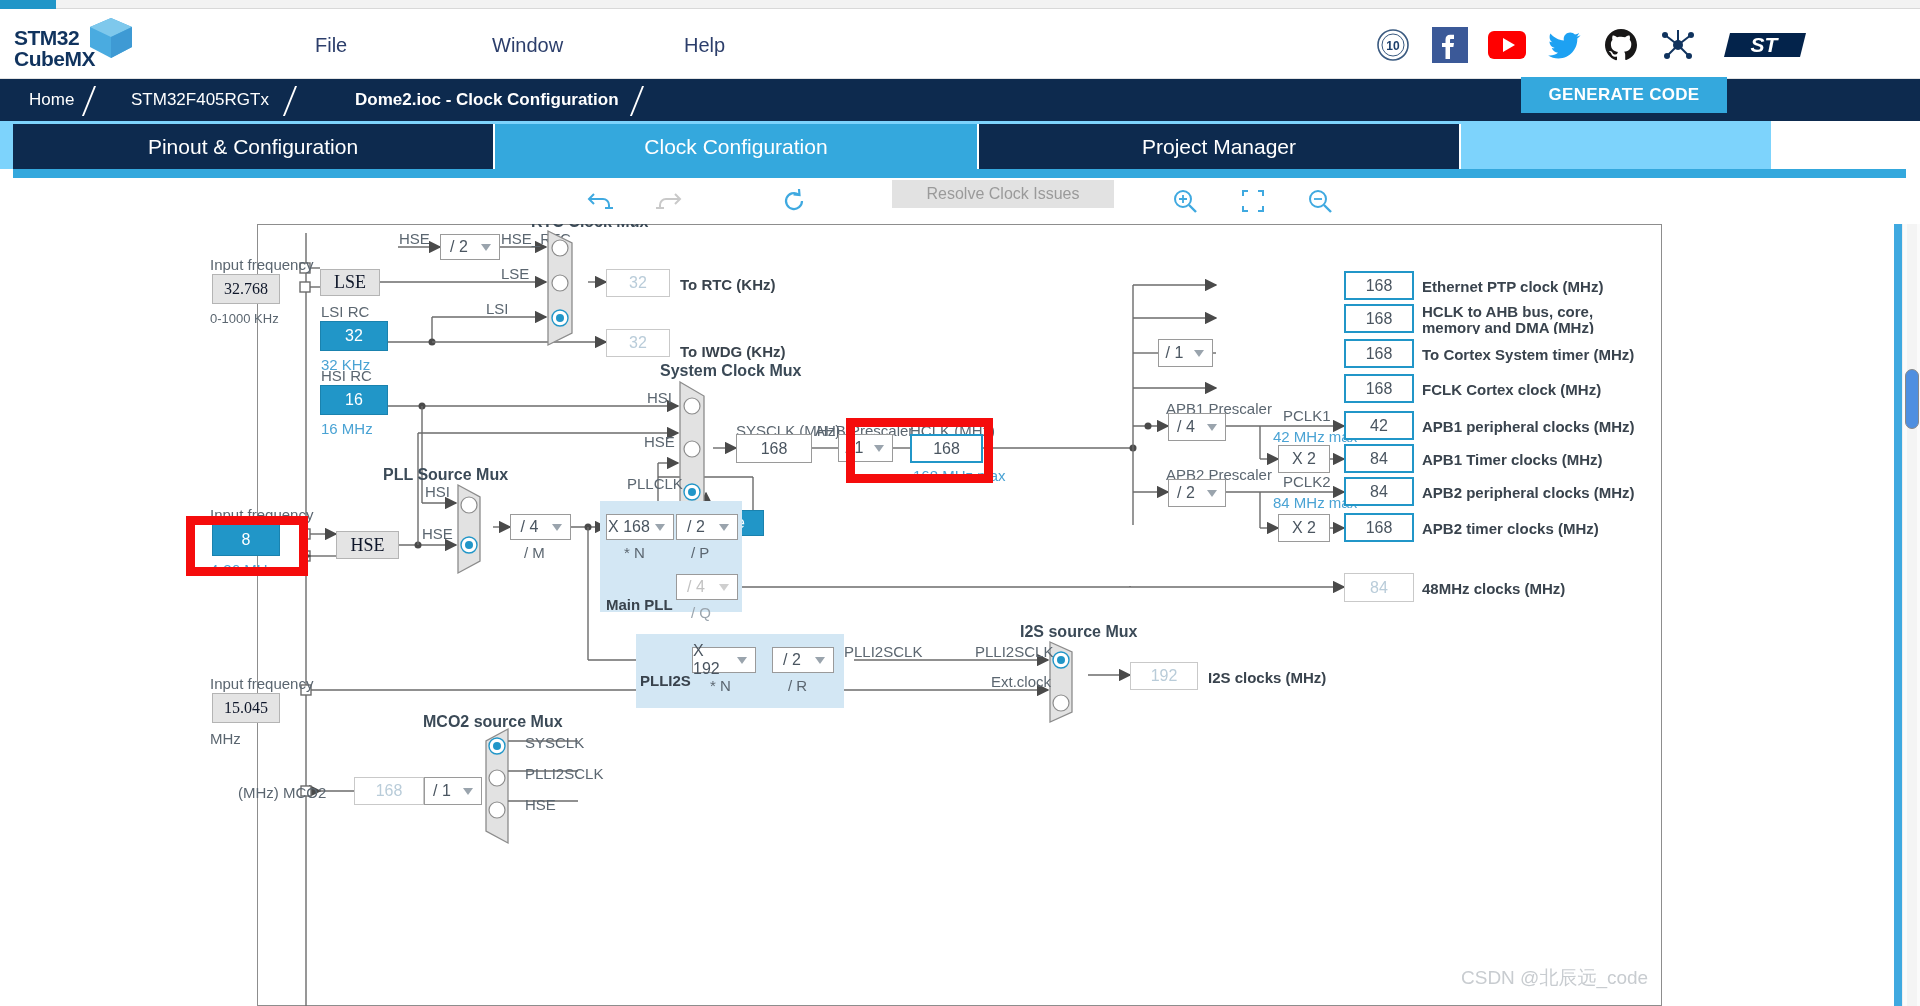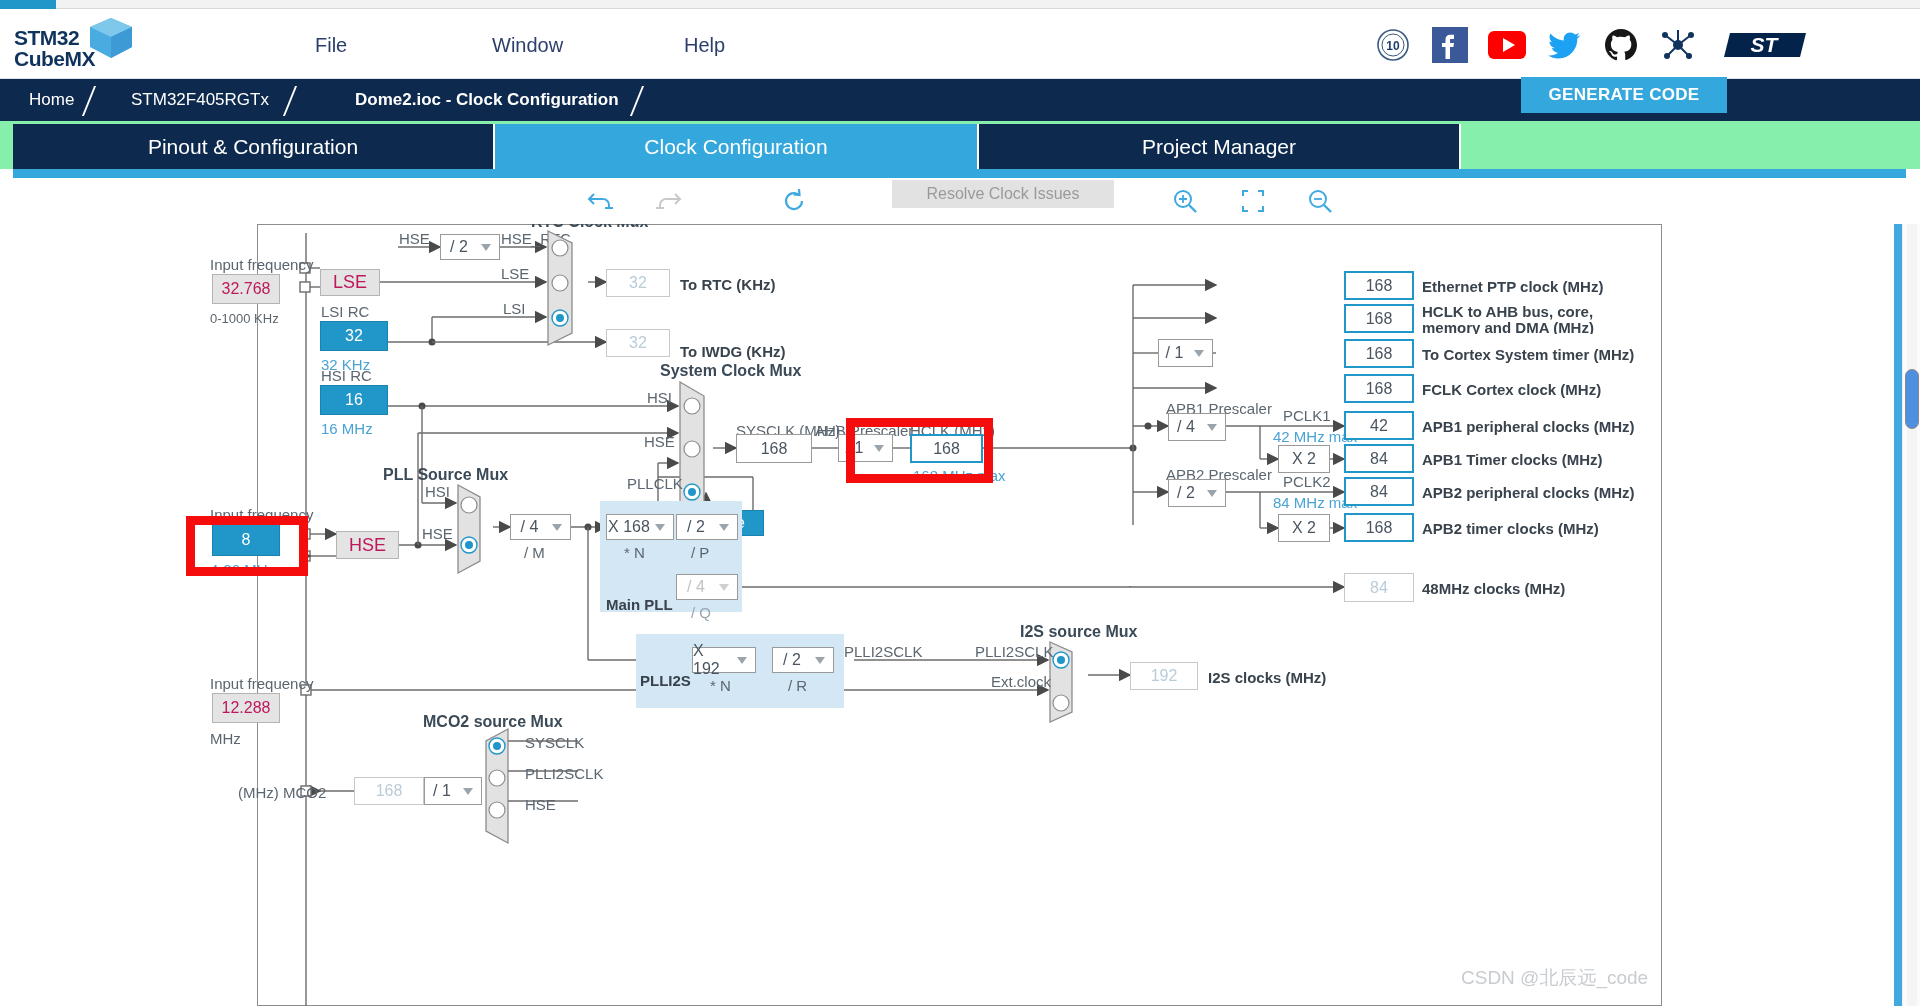--- a/index.html
+++ b/index.html
@@ -74,22 +74,22 @@
   #chev-2 { left: 630px; }
 
   #gen-code {
     position: absolute; left: 1521px; top: 77px; width: 206px; height: 36px;
     background: #34a8dd; color: #ffffff; font-size: 17px; font-weight: bold;
     text-align: center; line-height: 36px; cursor: pointer; letter-spacing: .3px;
   }
 
   
   #tabbar {
-    position: absolute; left: 0; top: 121px; width: 1920px; height: 48px;
-    background: #86efac;
+    position: absolute; left: 0; top: 121px; width: 1771px; height: 48px;
+    background: #7dd3fc;
   }
   .mtab {
     position: absolute; top: 3px; height: 45px; line-height: 45px;
     text-align: center; color: #ffffff; font-size: 21px; cursor: pointer;
     background: #0d2a4e; border-right: 2px solid #ffffff;
   }
   .mtab.active { background: #34a8dd; }
   #tab-0 { left: 13px;   width: 482px; }
   #tab-1 { left: 495px;  width: 484px; }
   #tab-2 { left: 979px;  width: 482px; }
@@ -128,21 +128,21 @@
     position: absolute; left: 0px; top: 0; width: 5px; height: 782px;
     background: #5b5b5b;
   }
   #diagram-svg { position:absolute; left:0; top:0; }
   .box {
     position: absolute; border: 1px solid #9a9a9a; background: #ffffff;
     color: #4a5560; font-size: 16px; text-align: center; cursor: text;
   }
   .box.blue   { border: 2px solid #2196c8; color: #4a5560; }
   .box.filled { background: #2196c8; border: 1px solid #1a82ae; color: #ffffff; font-weight: normal; }
-  .box.grey   { background: #e4e4e4; border: 1px solid #b4b4b4; color: #be185d; }
+  .box.grey   { background: #e4e4e4; border: 1px solid #b4b4b4; color: #0f172a; font-family: Liberation Serif, serif; }
   .box.disabled { color: #b9ccd9; border: 1px solid #c9c9c9; }
   .sel {
     position: absolute; border: 1px solid #9a9a9a; background: #ffffff;
     color: #4a5560; font-size: 16px; cursor: pointer;
   }
   .sel .v { position:absolute; left:0; right:22px; top:0; bottom:0; display:flex; align-items:center; justify-content:center;}
   .sel .caret {
     position:absolute; right:7px; top:50%; margin-top:-3px;
     width:11px; height:7px;
   }
@@ -485,21 +485,21 @@
 
       <div class="lbl muxname" style="left:273px; top:-12px;">RTC Clock Mux</div>
       <svg style="position:absolute; left:288px; top:4px;" width="42" height="118">
         <polygon points="2,2 26,14 26,104 2,116" fill="#e2e2e2" stroke="#8c8c8c" stroke-width="1.3"></polygon>
         <circle cx="14" cy="19" r="8" fill="#fff" stroke="#8c8c8c" stroke-width="1.2"></circle>
         <circle cx="14" cy="54" r="8" fill="#fff" stroke="#8c8c8c" stroke-width="1.2"></circle>
         <circle cx="14" cy="89" r="8" fill="#fff" stroke="#2196c8" stroke-width="1.4"></circle>
         <circle cx="14" cy="89" r="4" fill="#2196c8"></circle>
       </svg>
       <div class="lbl" style="left:243px; top:40px;">LSE</div>
-      <div class="lbl" style="left:245px; top:75px;">LSI</div>
+      <div class="lbl" style="left:228px; top:75px;">LSI</div>
 
       <div class="box disabled" style="left:348px; top:44px; width:64px; height:28px; line-height:26px;">32</div>
       <div class="lbl dark" style="left:422px; top:51px;">To RTC (KHz)</div>
 
       <div class="box disabled" style="left:348px; top:104px; width:64px; height:28px; line-height:26px;">32</div>
       <div class="lbl dark" style="left:422px; top:118px;">To IWDG (KHz)</div>
 
       <div class="lbl" style="left:63px; top:78px;">LSI RC</div>
       <div class="box filled" style="left:62px; top:96px; width:68px; height:30px; line-height:28px;">32</div>
       <div class="lbl blue" style="left:63px; top:131px;">32 KHz</div>
@@ -648,21 +648,21 @@
         <circle cx="13" cy="20" r="8" fill="#fff" stroke="#2196c8" stroke-width="1.4"></circle>
         <circle cx="13" cy="20" r="4" fill="#2196c8"></circle>
         <circle cx="13" cy="63" r="8" fill="#fff" stroke="#8c8c8c" stroke-width="1.2"></circle>
       </svg>
       <div class="lbl" style="left:717px; top:418px;">PLLI2SCLK</div>
       <div class="lbl" style="left:733px; top:448px;">Ext.clock</div>
       <div class="box disabled" style="left:872px; top:437px; width:68px; height:28px; line-height:26px;">192</div>
       <div class="lbl dark" style="left:950px; top:444px;">I2S clocks (MHz)</div>
 
       <div class="lbl" style="left:-48px; top:450px;">Input frequency</div>
-      <div class="box grey" style="left:-46px; top:468px; width:68px; height:30px; line-height:28px;">12.288</div>
+      <div class="box grey" style="left:-46px; top:468px; width:68px; height:30px; line-height:28px;">15.045</div>
       <div class="lbl" style="left:-48px; top:505px;">MHz</div>
 
       <div class="lbl muxname" style="left:165px; top:488px;">MCO2 source Mux</div>
       <svg style="position:absolute; left:222px; top:502px;" width="42" height="118">
         <polygon points="28,2 6,14 6,104 28,116" fill="#e2e2e2" stroke="#8c8c8c" stroke-width="1.3"></polygon>
         <circle cx="17" cy="19" r="8" fill="#fff" stroke="#2196c8" stroke-width="1.4"></circle>
         <circle cx="17" cy="19" r="4" fill="#2196c8"></circle>
         <circle cx="17" cy="51" r="8" fill="#fff" stroke="#8c8c8c" stroke-width="1.2"></circle>
         <circle cx="17" cy="83" r="8" fill="#fff" stroke="#8c8c8c" stroke-width="1.2"></circle>
       </svg>

